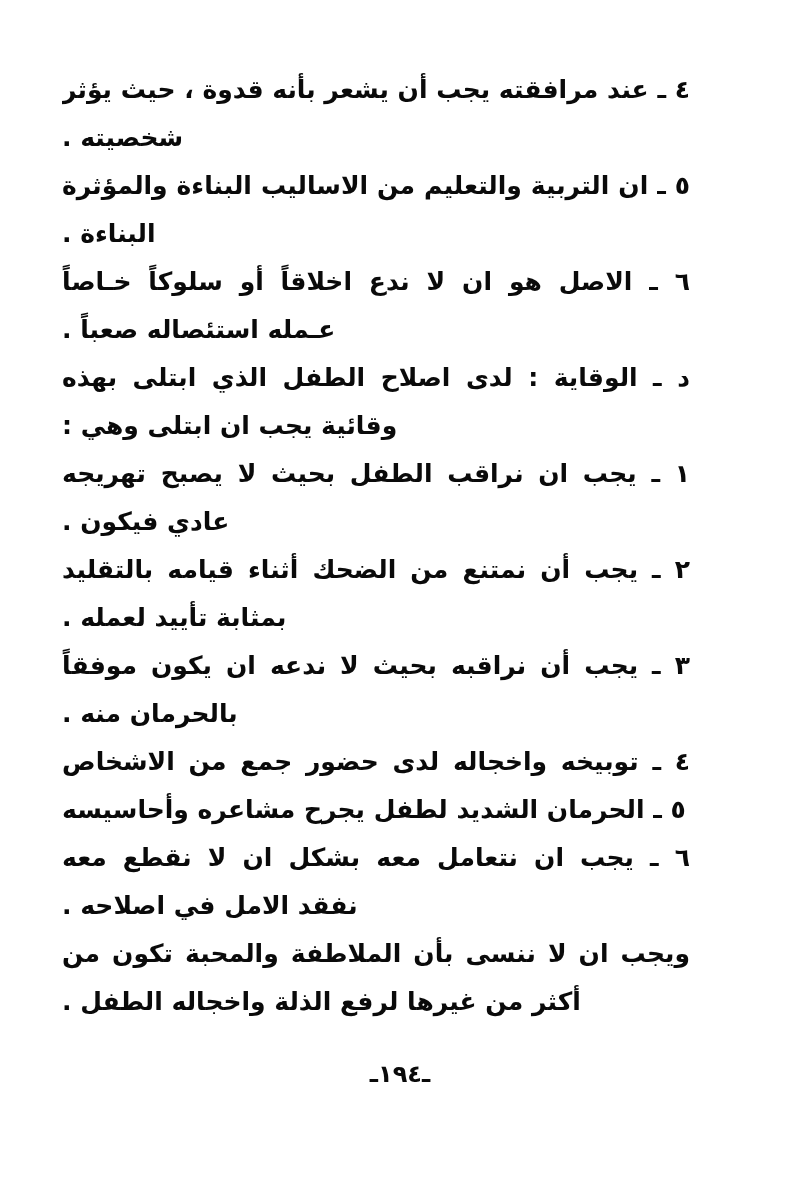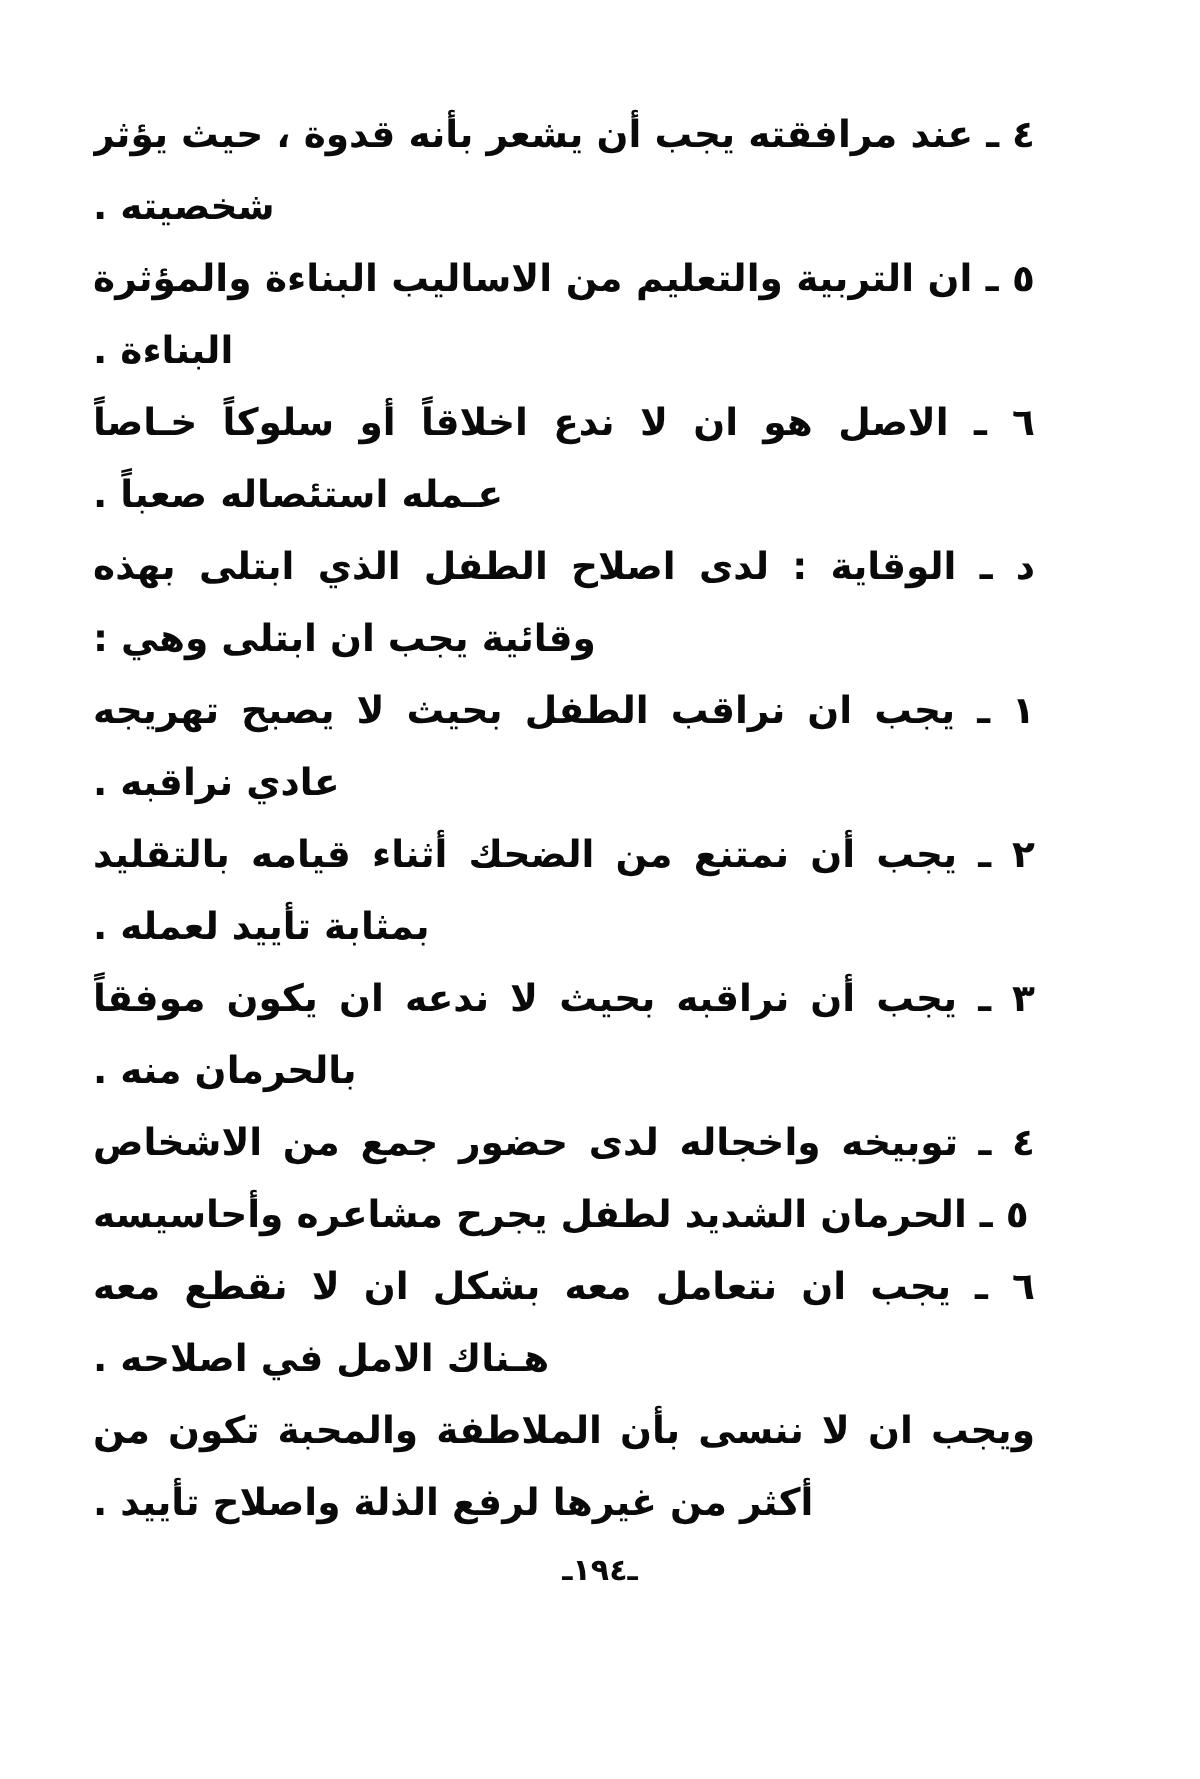--- a/index.html
+++ b/index.html
@@ -34,22 +34,23 @@
   
   .tline.j {
     text-align: justify;
     text-align-last: justify;
   }
   
   .tline.first {
     text-indent: 48px;
   }
   .page-number {
+    margin-top: 28px;
     text-align: center;
-    font-size: 20px;
+    font-size: 24px;
     line-height: 40px;
     letter-spacing: 1px;
   }
 </style>
 </head>
 <body>
 
 <div class="page">
 
   <div class="paragraph">
@@ -67,21 +68,21 @@
     <div class="tline">عـمله استئصاله صعباً .</div>
   </div>
 
   <div class="paragraph">
     <div class="tline first j">د ـ الوقاية : لدى اصلاح الطفل الذي ابتلى بهذه الصفة هـناك اسـاليب</div>
     <div class="tline">وقائية يجب ان ابتلى وهي :</div>
   </div>
 
   <div class="paragraph">
     <div class="tline first j">١ ـ يجب ان نراقب الطفل بحيث لا يصبح تهريجه وتقليده بـعنوان أمـر</div>
-    <div class="tline">عادي نراقبه .</div>
+    <div class="tline">عادي فيكون .</div>
   </div>
 
   <div class="paragraph">
     <div class="tline first j">٢ ـ يجب أن نمتنع من الضحك أثناء قيامه بالتقليد والسخرية لان ضحكنا</div>
     <div class="tline">بمثابة تأييد لعمله .</div>
   </div>
 
   <div class="paragraph">
     <div class="tline first j">٣ ـ يجب أن نراقبه بحيث لا ندعه ان يكون موفقاً فـي عـمله فـيحس</div>
     <div class="tline">بالحرمان منه .</div>
@@ -90,23 +91,23 @@
   <div class="paragraph">
     <div class="tline first j">٤ ـ توبيخه واخجاله لدى حضور جمع من الاشخاص يجعله يتحول من</div>
   </div>
 
   <div class="paragraph">
     <div class="tline first">٥ ـ الحرمان الشديد لطفل يجرح مشاعره وأحاسيسه .</div>
   </div>
 
   <div class="paragraph">
     <div class="tline first j">٦ ـ يجب ان نتعامل معه بشكل ان لا نقطع معه العلاقة الحميمة وعندها</div>
-    <div class="tline">هـناك الامل في اصلاحه .</div>
+    <div class="tline">نفقد الامل في اصلاحه .</div>
   </div>
 
   <div class="paragraph">
     <div class="tline first j">ويجب ان لا ننسى بأن الملاطفة والمحبة تكون من الأساليب المـؤثرة</div>
-    <div class="tline">أكثر من غيرها لرفع الذلة واصلاح تأييد .</div>
+    <div class="tline">أكثر من غيرها لرفع الذلة واخجاله الطفل .</div>
   </div>
 
   <div class="page-number">ـ١٩٤ـ</div>
 
 </div>
 
 </body></html>

